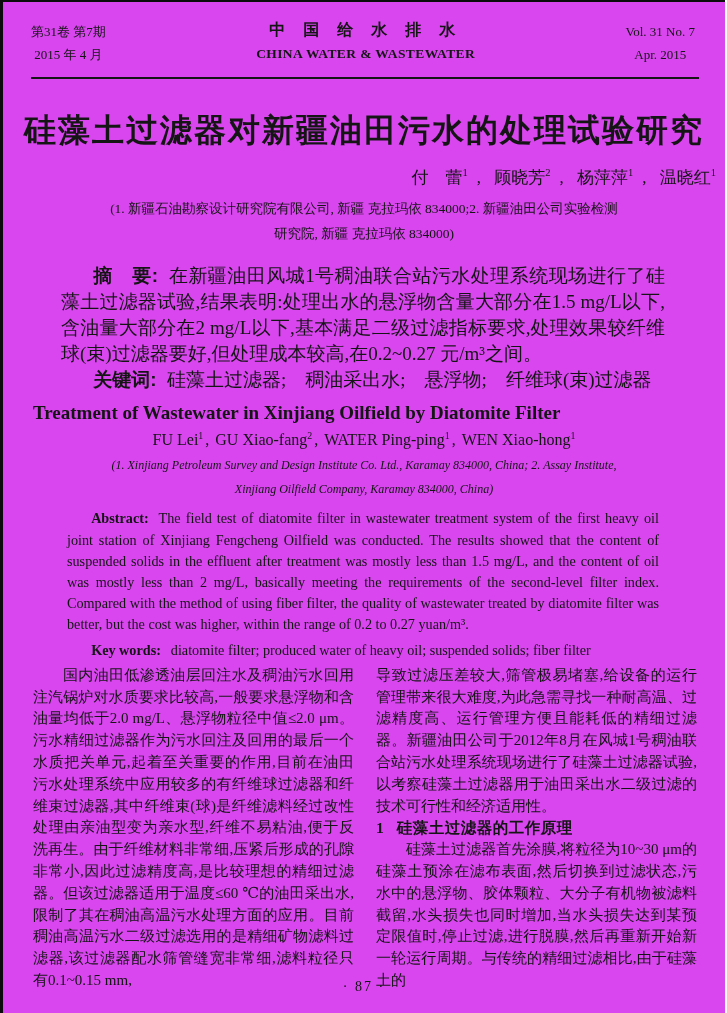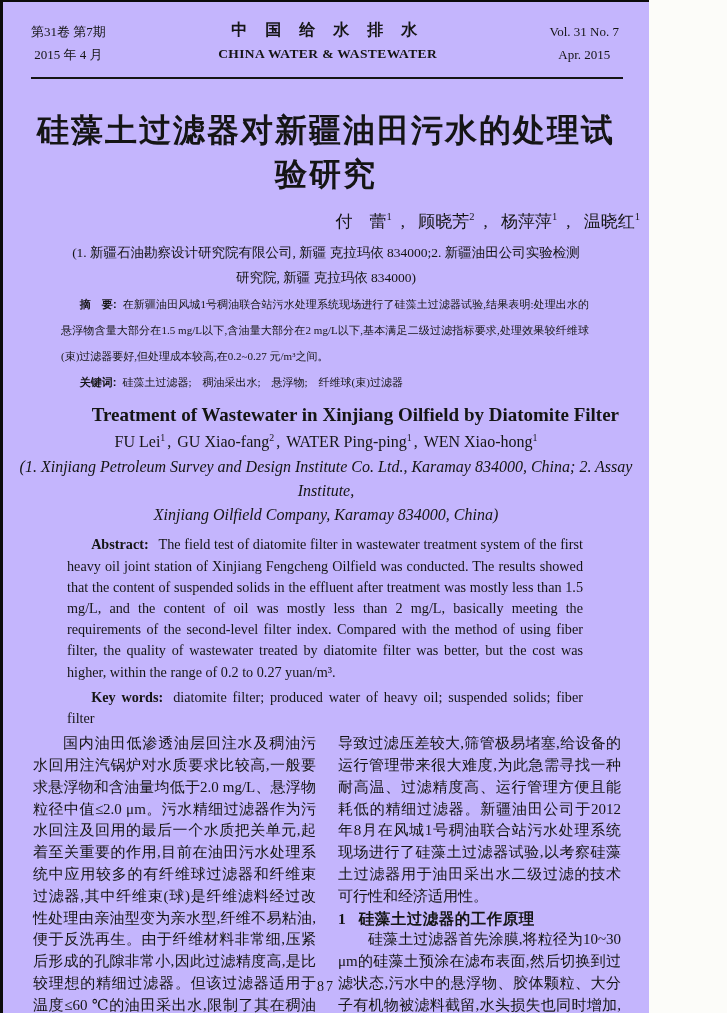--- a/index.html
+++ b/index.html
@@ -1,46 +1,46 @@
 <!DOCTYPE html>
 <html><head>
 <meta charset="utf-8">
 <style>
   html,body{margin:0;padding:0;background:#fcfcf9;}
   .page{
-    width:649px;height:1013px;box-sizing:border-box;position:relative;overflow:hidden;
-    background:#c4b5fd;color:#151515;
+    width:725px;height:1013px;box-sizing:border-box;position:relative;overflow:hidden;
+    background:#d946ef;color:#151515;
     border-top:2px solid #0b0b0b;border-left:3px solid #0b0b0b;
     font-family:"Liberation Serif","DejaVu Serif",serif;
   }
   
   .header{display:flex;justify-content:space-between;align-items:flex-start;padding:18px 30px 0 28px;}
   .h-left,.h-right{text-align:center;font-size:13px;line-height:23px;white-space:nowrap;}
   .h-center{text-align:center;}
   .journal-cn{font-size:16px;font-weight:600;letter-spacing:7px;white-space:nowrap;}
   .journal-en{font-size:13.5px;font-weight:700;margin-top:5px;letter-spacing:.4px;white-space:nowrap;}
   .header-rule{margin:11px 26px 0 28px;border-bottom:2.4px solid #151515;}
   
   .title-cn{margin:30px 20px 0;text-align:center;font-size:32px;font-weight:700;letter-spacing:2px;
     font-family:"Liberation Sans","DejaVu Sans",sans-serif;}
   .authors-cn{margin-top:13px;text-align:right;font-size:17px;}
   .authors-cn .au{margin:0 9px;}
   sup{font-size:.62em;}
   .affil-cn{margin-top:7px;text-align:center;font-size:13.5px;line-height:25px;}
   
-  .cn-abs{margin:1px 60px 0 58px;font-size:11px;line-height:26px;text-align:justify;}
+  .cn-abs{margin:17px 60px 0 58px;font-size:19px;line-height:26px;text-align:justify;}
   .cn-abs p{margin:0;text-indent:1.7em;}
   .zh-label{font-family:"Liberation Sans","DejaVu Sans",sans-serif;font-weight:700;margin-right:.55em;}
   .classification .pair{margin-right:2.1em;white-space:nowrap;}
   .classification .pair:last-child{margin-right:0;}
   
-  .en-title{margin:9px 30px 0;text-align:right;font-size:19px;font-weight:700;}
+  .en-title{margin:9px 30px 0;text-align:left;font-size:19px;font-weight:700;}
   .en-authors{margin-top:6px;text-align:center;font-size:16px;}
   .en-authors .au{margin:0 2px;}
-  .en-affil{margin-top:4px;text-align:center;font-size:16px;font-style:italic;line-height:24px;}
+  .en-affil{margin-top:4px;text-align:center;font-size:12px;font-style:italic;line-height:24px;}
   .en-abs{margin:7px 62px 0 60px;font-size:14.2px;line-height:21.2px;text-align:justify;}
   .en-abs p{margin:4px;text-indent:1.7em;}
   .en-label{font-weight:700;margin-right:.7em;}
   .en-kw{margin-top:3px;}
   
   .body-cols{display:flex;gap:22px;margin:0 28px 0 30px;font-size:15px;line-height:21.8px;text-align:justify;}
   .col{flex:1;min-width:0;}
   .col p{margin:0;}
   .col p.indent{text-indent:2em;}
   .sec-heading{font-weight:700;font-size:15.5px;margin:3px 0 3px 0;letter-spacing:.5px;}

